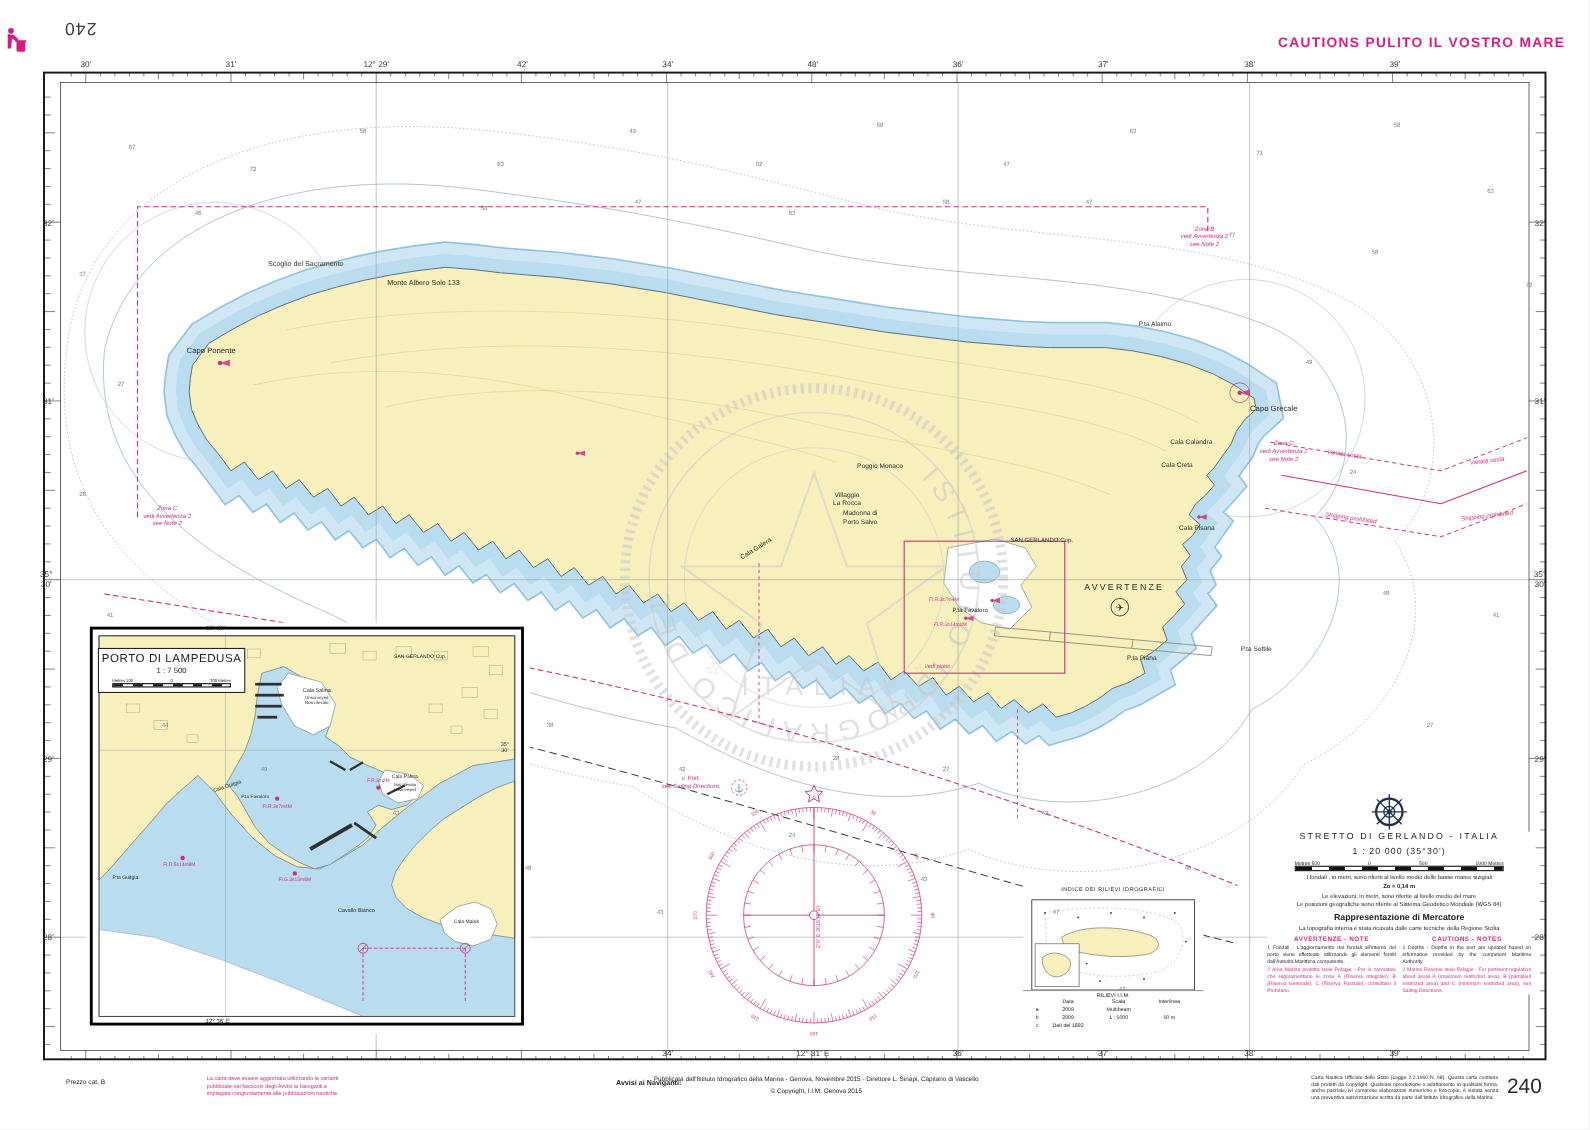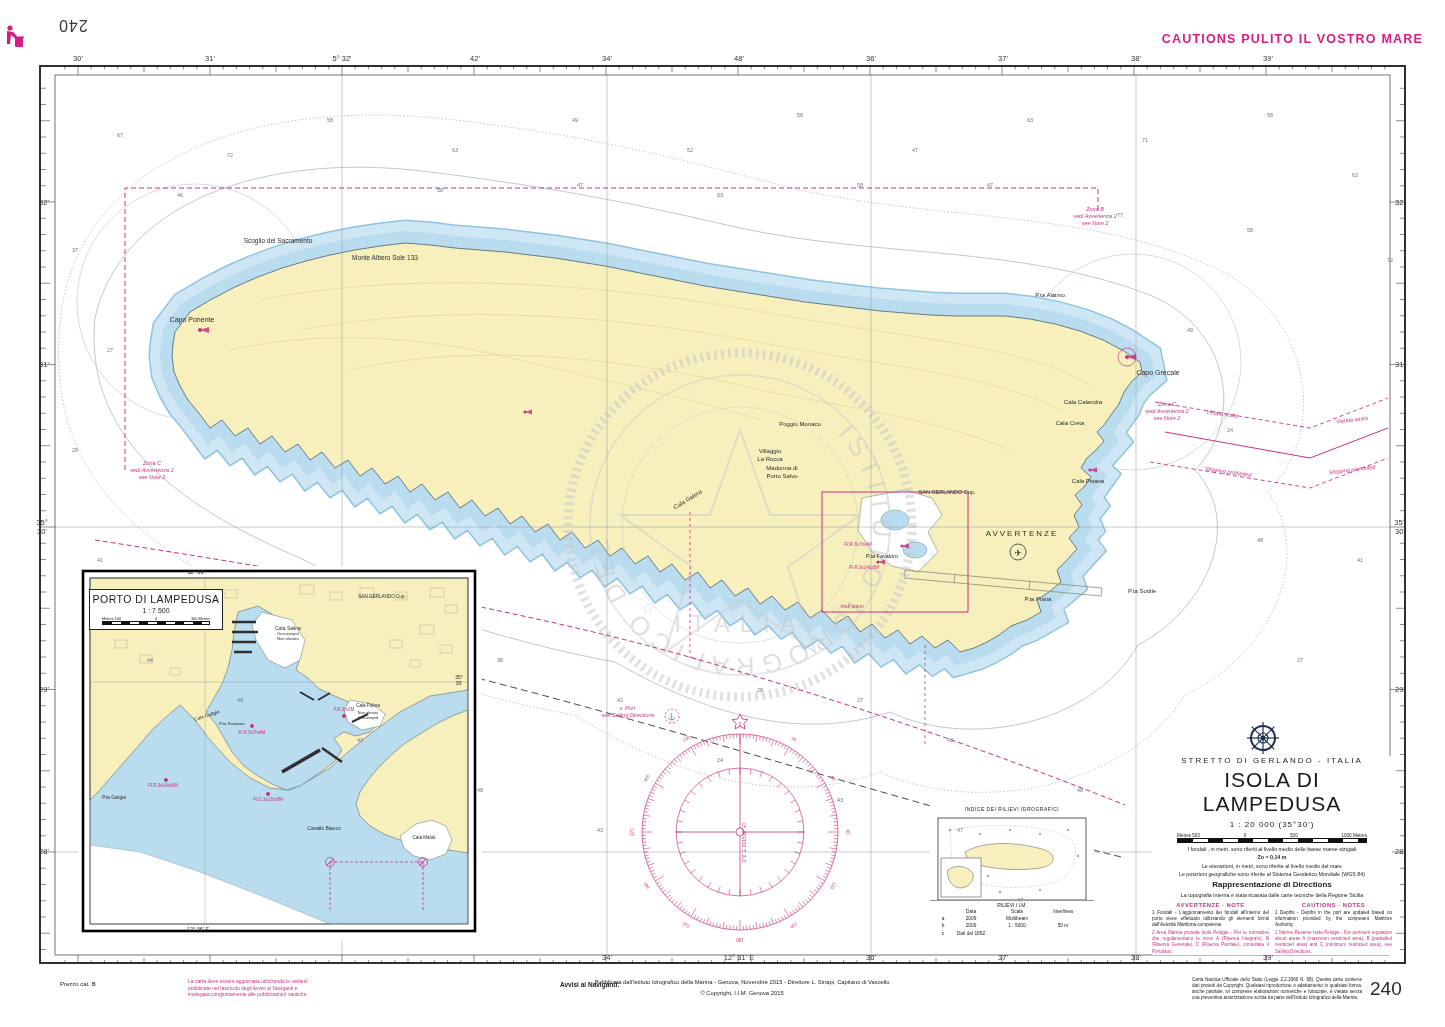--- a/index.html
+++ b/index.html
@@ -951,21 +951,21 @@
       <span class="magenta-label" style="left: 1352px; top: 470px; transform: translate(-50%, -50%) rotate(-7deg);">Shipping   prohibited</span>
       <span class="magenta-label" style="left: 858px; top: 545px; font-size: 4.6px; transform: translate(-50%, -50%);">Fl.R.3s7m4M</span>
       <span class="magenta-label" style="left: 864px; top: 568px; font-size: 4.6px; transform: translate(-50%, -50%);">Fl.R.3s14m8M</span>
       <span class="magenta-label" style="left: 852px; top: 606px; font-size: 5px; transform: translate(-50%, -50%);">Vedi piano</span>
       <span class="magenta-label" style="left: 628px; top: 712px; transform: translate(-50%, -50%);">v. Port.
 see Sailing Directions</span>
     </div>
 <div class="abs" style="left:0;top:0;width:1445px;height:1027px;">
       <span class="edge-label" style="left: 78px; top: 59px; transform: translate(-50%, -50%);">30'</span>
       <span class="edge-label" style="left: 210px; top: 59px; transform: translate(-50%, -50%);">31'</span>
-      <span class="edge-label" style="left: 342px; top: 59px; transform: translate(-50%, -50%);">5° 32'</span>
+      <span class="edge-label" style="left: 342px; top: 59px; transform: translate(-50%, -50%);">12° 29'</span>
       <span class="edge-label" style="left: 475px; top: 59px; transform: translate(-50%, -50%);">42'</span>
       <span class="edge-label" style="left: 607px; top: 59px; transform: translate(-50%, -50%);">34'</span>
       <span class="edge-label" style="left: 739px; top: 59px; transform: translate(-50%, -50%);">48'</span>
       <span class="edge-label" style="left: 871px; top: 59px; transform: translate(-50%, -50%);">36'</span>
       <span class="edge-label" style="left: 1003px; top: 59px; transform: translate(-50%, -50%);">37'</span>
       <span class="edge-label" style="left: 1136px; top: 59px; transform: translate(-50%, -50%);">38'</span>
       <span class="edge-label" style="left: 1268px; top: 59px; transform: translate(-50%, -50%);">39'</span>
     </div>
 <div class="abs" style="left:0;top:0;width:1445px;height:1027px;">
       <span class="edge-label" style="left: 607px; top: 958px; transform: translate(-50%, -50%);">34'</span>
@@ -1024,36 +1024,35 @@
       <span>Metres 100</span>
       <span>0</span>
       <span>300 Metres</span>
     </div>
     <div class="bar"></div>
   </div>
 </div>
 
 <div class="abs" id="titleblock">
   <div id="tb-region">STRETTO DI GERLANDO - ITALIA</div>
-  <div id="tb-title">ISOLA DI LAMPEDUSA</div>
   <div id="tb-scale">1 : 20 000   (35°30')</div>
   <div class="scalebar">
     <div class="lbls">
       <span>Metres 500</span>
       <span>0</span>
       <span>500</span>
       <span>1000 Metres</span>
     </div>
     <div class="bar"></div>
   </div>
   <div class="tb-note">I fondali , in metri, sono riferiti al livello medio delle basse maree sizigiali</div>
   <div class="tb-note" style="font-weight:bold">Zo = 0,14 m</div>
   <div class="tb-note">Le elevazioni, in metri, sono riferite al livello medio del mare</div>
   <div class="tb-note">Le posizioni geografiche sono riferite al Sistema Geodetico Mondiale (WGS 84)</div>
-  <div class="tb-proj">Rappresentazione di Directions</div>
+  <div class="tb-proj">Rappresentazione di Mercatore</div>
   <div class="tb-note">La topografia interna è stata ricavata dalle carte tecniche della Regione Sicilia</div>
   <div id="tb-notes">
     <div class="col">
       <div class="nh">AVVERTENZE - NOTE</div>
       <div class="nt">1 Fondali - L'aggiornamento dei fondali all'interno del porto viene effettuato utilizzando gli elementi forniti dall'Autorità Marittima competente.</div>
       <div class="nt mag">2 Area Marina protetta Isole Pelagie - Per le normative che regolamentano le zone A (Riserva Integrale), B (Riserva Generale), C (Riserva Parziale), consultare il Portolano.</div>
     </div>
     <div class="col">
       <div class="nh">CAUTIONS - NOTES</div>
       <div class="nt">1 Depths - Depths in the port are updated based on information provided by the competent Maritime Authority.</div>

